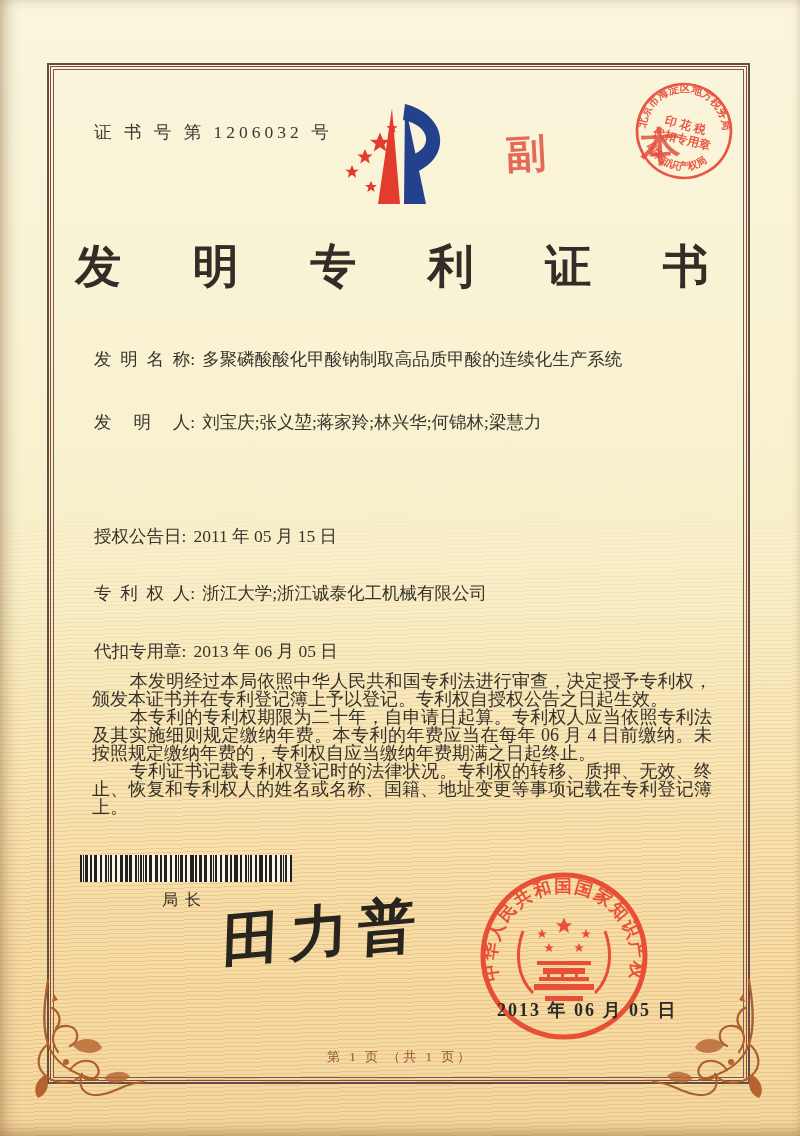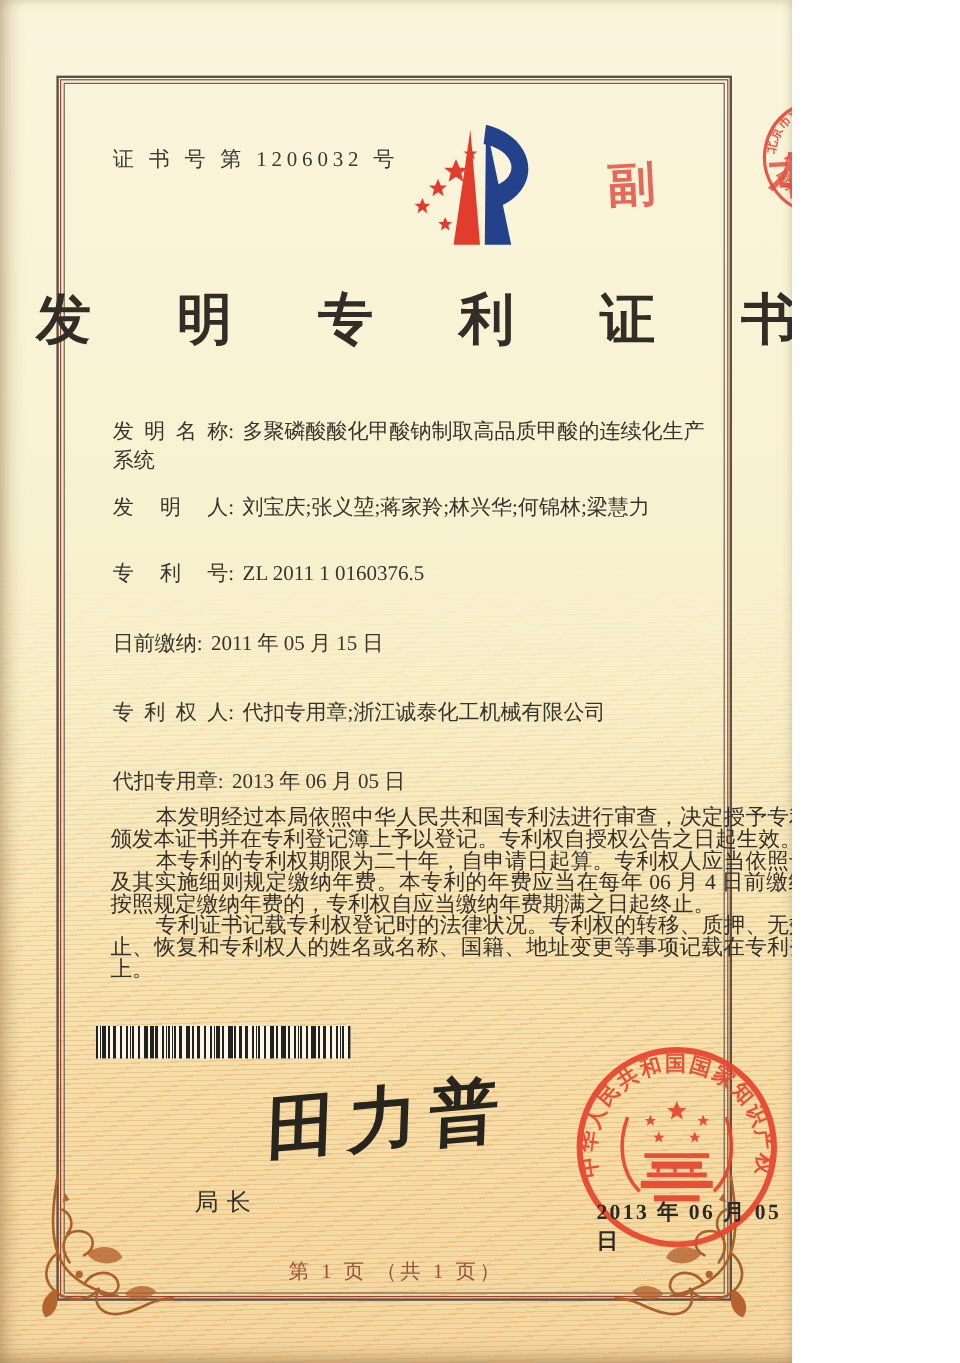--- a/index.html
+++ b/index.html
@@ -1,17 +1,17 @@
 <!DOCTYPE html>
 <html><head>
 <meta charset="utf-8">
 <style>
   html,body{margin:0;padding:0;}
   .page{
-    position:relative;width:660px;height:1136px;overflow:hidden;
+    position:relative;width:800px;height:1136px;overflow:hidden;
     font-family:"Liberation Serif","DejaVu Serif",serif;
     background:linear-gradient(180deg,#faf5dc 0%,#f9f3d4 30%,#f8efc9 50%,#f7e5b4 68%,#f6dca6 82%,#f4d7a0 100%);
     box-shadow:inset 14px 0 16px -10px rgba(130,95,55,.45),
                inset -5px 0 10px -7px rgba(130,95,55,.30),
                inset 0 -12px 16px -10px rgba(115,80,40,.50),
                inset 0 8px 12px -9px rgba(150,115,70,.25);
     text-decoration:underline;
   }
   .guilloche{
     position:absolute;inset:0;pointer-events:none;
@@ -43,29 +43,29 @@
   .r1{top:347px}.r2{top:410px}.r3{top:465px}.r4{top:524px}.r5{top:581px}.r6{top:639px}
   .body-text{position:absolute;left:92px;top:672px;width:620px;font-size:18px;line-height:18px;color:#35302a;text-align:justify;}
   .body-text p{margin:0;text-indent:2.1em;}
   .barcode{
     position:absolute;left:80px;top:855px;width:212px;height:27px;background-color:#fbf7e8;
     background-image:
       repeating-linear-gradient(90deg,#23211e 0 2px,transparent 2px 5px),
       repeating-linear-gradient(90deg,#23211e 0 1px,transparent 1px 7px),
       repeating-linear-gradient(90deg,transparent 0 3px,#23211e 3px 4px,transparent 4px 11px);
   }
-  .sig-title{position:absolute;left:162px;top:988px;font-size:20px;letter-spacing:7px;color:#322d27;}
+  .sig-title{position:absolute;left:162px;top:890px;font-size:16px;letter-spacing:7px;color:#322d27;}
   .sig-name{
     position:absolute;left:222px;top:894px;font-size:58px;font-weight:700;color:#28251f;
     transform:rotate(-5deg) skewX(-7deg);letter-spacing:10px;white-space:nowrap;
     font-family:"Liberation Serif","DejaVu Serif",serif;
   }
   .big-seal{position:absolute;left:477px;top:869px;width:174px;height:174px;opacity:.93;}
   .seal-date{position:absolute;left:497px;top:998px;font-size:18px;letter-spacing:2px;color:#2c2a25;font-weight:600;}
-  .footer{position:absolute;left:0;right:0;top:1048px;text-align:center;font-size:17px;letter-spacing:3px;color:#96503a;}
+  .footer{position:absolute;left:0;right:0;top:1048px;text-align:center;font-size:13px;letter-spacing:3px;color:#96503a;}
   .seal-red{fill:#e8452f;}
   .seal-red-s{stroke:#e8452f;}
 </style>
 </head>
 <body>
 
 <div class="page">
   <div class="guilloche"></div>
   <div class="frame"></div>
 
@@ -139,28 +139,25 @@
   </svg>
 
   <h1 class="title">发 明 专 利 证 书</h1>
 
   <div class="row r1">
     <span class="label">发  明  名  称:</span><span class="value">多聚磷酸酸化甲酸钠制取高品质甲酸的连续化生产系统</span>
   </div>
   <div class="row r2">
     <span class="label">发     明     人:</span><span class="value">刘宝庆;张义堃;蒋家羚;林兴华;何锦林;梁慧力</span>
   </div>
-  <div class="row r3">
-    <span class="label">专     利     号:</span><span class="value">ZL 2011 1 0160376.5</span>
-  </div>
   <div class="row r4">
-    <span class="label">日前缴纳:</span><span class="value">2011 年 05 月 15 日</span>
+    <span class="label">授权公告日:</span><span class="value">2011 年 05 月 15 日</span>
   </div>
   <div class="row r5">
-    <span class="label">专  利  权  人:</span><span class="value">代扣专用章;浙江诚泰化工机械有限公司</span>
+    <span class="label">专  利  权  人:</span><span class="value">浙江大学;浙江诚泰化工机械有限公司</span>
   </div>
   <div class="row r6">
     <span class="label">代扣专用章:</span><span class="value">2013 年 06 月 05 日</span>
   </div>
 
   <div class="body-text">
     <p>本发明经过本局依照中华人民共和国专利法进行审查，决定授予专利权，颁发本证书并在专利登记簿上予以登记。专利权自授权公告之日起生效。</p>
     <p>本专利的专利权期限为二十年，自申请日起算。专利权人应当依照专利法及其实施细则规定缴纳年费。本专利的年费应当在每年 06 月 4 日前缴纳。未按照规定缴纳年费的，专利权自应当缴纳年费期满之日起终止。</p>
     <p>专利证书记载专利权登记时的法律状况。专利权的转移、质押、无效、终止、恢复和专利权人的姓名或名称、国籍、地址变更等事项记载在专利登记簿上。</p>
   </div>

